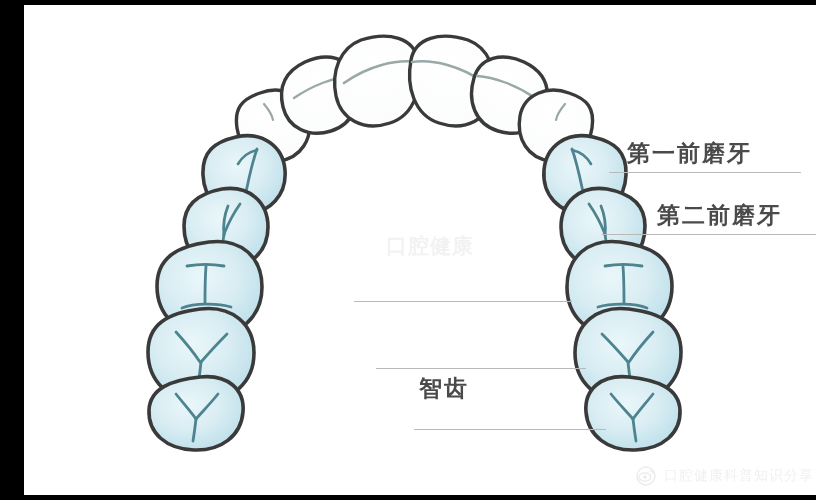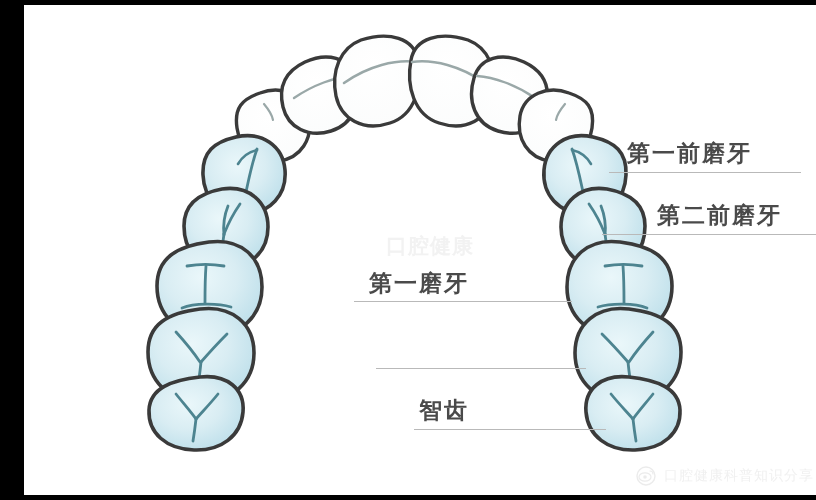--- a/index.html
+++ b/index.html
@@ -225,26 +225,25 @@
   </svg>
 
   <div class="watermark-center">口腔健康</div>
 
   <div class="label-text" style="left:603px; top:138px;">第一前磨牙</div>
   <div class="leader-line" style="left:585px; top:172px; width:192px;"></div>
 
   <div class="label-text" style="left:633px; top:200px;">第二前磨牙</div>
   <div class="leader-line" style="left:578px; top:234px; width:232px;"></div>
 
-  <div class="label-text" style="left:345px; top:268px;">第一磨牙</div>
   <div class="leader-line" style="left:330px; top:301px; width:218px;"></div>
 
   <div class="leader-line" style="left:352px; top:368px; width:210px;"></div>
 
-  <div class="label-text" style="left:395px; top:395px;">智齿</div>
+  <div class="label-text" style="left:395px; top:373px;">智齿</div>
   <div class="leader-line" style="left:390px; top:429px; width:192px;"></div>
 
   <div class="watermark-bottom">
     <svg class="wm-logo" width="22" height="22" viewBox="0 0 22 22">
       <circle cx="11" cy="11" r="9" fill="none" stroke="#d8d8d8" stroke-width="1.4"></circle>
       <ellipse cx="10" cy="12" rx="6" ry="4.2" fill="none" stroke="#d8d8d8" stroke-width="1.2"></ellipse>
       <circle cx="10" cy="12" r="1.8" fill="#d8d8d8"></circle>
       <path d="M15,6 a3,3 0 0 1 3,3" fill="none" stroke="#d8d8d8" stroke-width="1.2" stroke-linecap="round"></path>
     </svg>
     <span class="wm-text">口腔健康科普知识分享</span>

